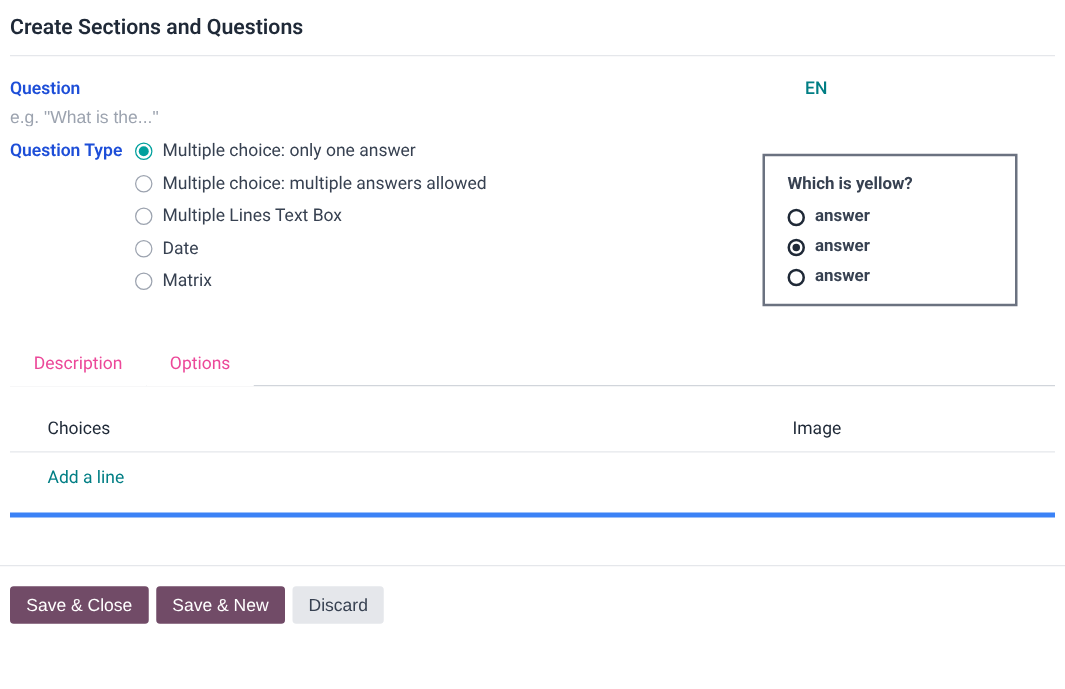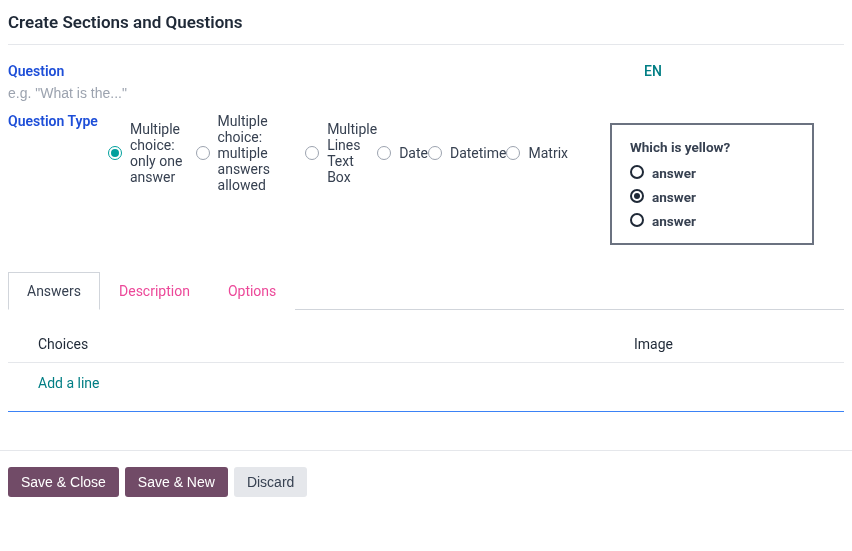--- a/index.html
+++ b/index.html
@@ -57,21 +57,22 @@
     .question-input::placeholder {
       color: #9ca3af;
     }
     .qtype-row {
       display: flex;
       align-items: flex-start;
       margin-top: 6px;
     }
     .qtype-options {
       display: flex;
-      flex-direction: row;
+      flex-direction: column;
+      gap: 10px;
       padding-top: 0;
     }
     .radio-opt {
       display: flex;
       align-items: center;
       gap: 8px;
       cursor: pointer;
     }
     .radio-dot {
       width: 14px;
@@ -113,21 +114,21 @@
       margin-right: 30px;
       font-weight: bold;
     }
     .preview-question {
       font-size: 13.5px;
       color: #374151;
       margin-bottom: 10px;
     }
     .preview-opt {
       display: flex;
-      align-items: flex-start;
+      align-items: flex-end;
       gap: 8px;
       margin-bottom: 8px;
     }
     .preview-opt:last-child { margin-bottom: 0; }
     .preview-radio {
       width: 14px;
       height: 14px;
       border-radius: 50%;
       border: 2px solid #1f2937;
       display: inline-flex;
@@ -175,21 +176,21 @@
       padding: 8px 30px 10px 30px;
       border-bottom: 1px solid #e5e7eb;
       font-weight: 400;
       color: #1f2937;
       font-size: 14px;
     }
     .th-choices { flex: 1; }
     .th-image { width: 180px; margin-left: 20px; }
     .table-body {
       padding: 12px 30px 20px 30px;
-      border-bottom: 1px solid #3b82f6;
+      border-bottom: 4px solid #3b82f6;
     }
     .add-line {
       color: #017e84;
       cursor: pointer;
       font-size: 14px;
     }
     .footer {
       padding: 16px 8px;
       display: flex;
       gap: 6px;
@@ -239,24 +240,20 @@
             <span class="radio-dot"></span>
             <span class="radio-opt-label">Multiple choice: multiple answers allowed</span>
           </div>
           <div class="radio-opt">
             <span class="radio-dot"></span>
             <span class="radio-opt-label">Multiple Lines Text Box</span>
           </div>
           <div class="radio-opt">
             <span class="radio-dot"></span>
             <span class="radio-opt-label">Date</span>
-          </div>
-          <div class="radio-opt">
-            <span class="radio-dot"></span>
-            <span class="radio-opt-label">Datetime</span>
           </div>
           <div class="radio-opt">
             <span class="radio-dot"></span>
             <span class="radio-opt-label">Matrix</span>
           </div>
         </div>
       </div>
     </div>
 
     <div class="right-col">
@@ -273,21 +270,20 @@
         </div>
         <div class="preview-opt">
           <span class="preview-radio"></span>
           <span class="preview-opt-label">answer</span>
         </div>
       </div>
     </div>
   </div>
 
   <div class="tabs">
-    <div class="tab active">Answers</div>
     <div class="tab">Description</div>
     <div class="tab">Options</div>
   </div>
 
   <div class="tab-content">
     <div class="table-head">
       <div class="th-choices">Choices</div>
       <div class="th-image">Image</div>
     </div>
     <div class="table-body">

